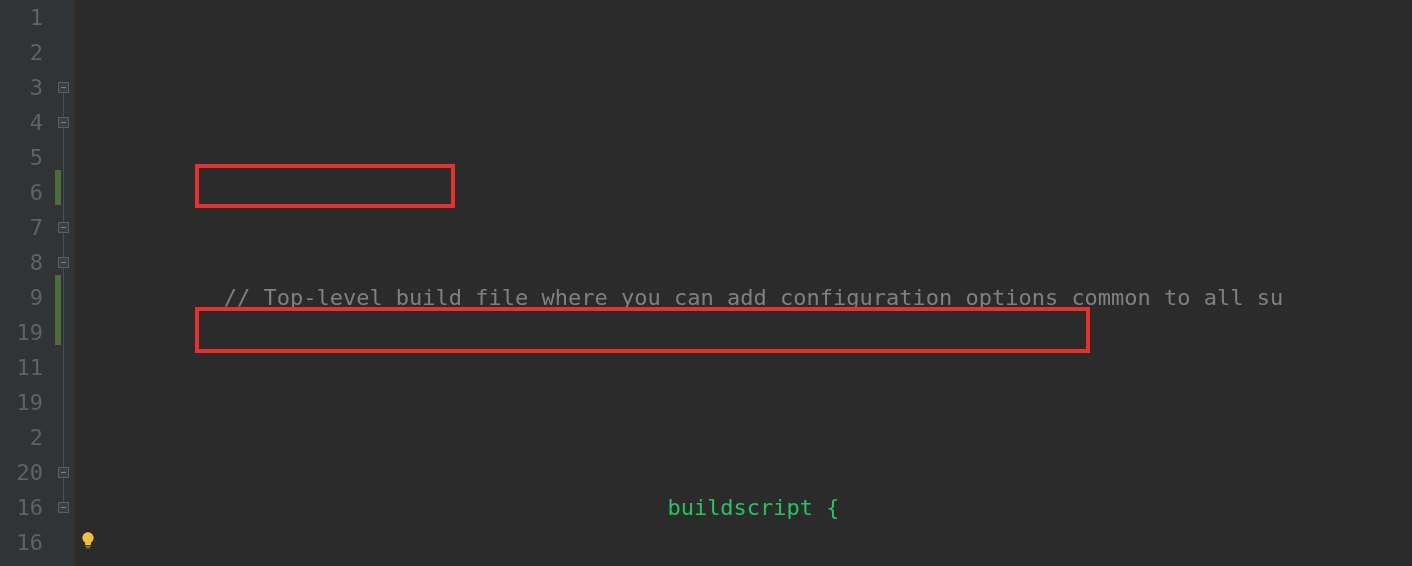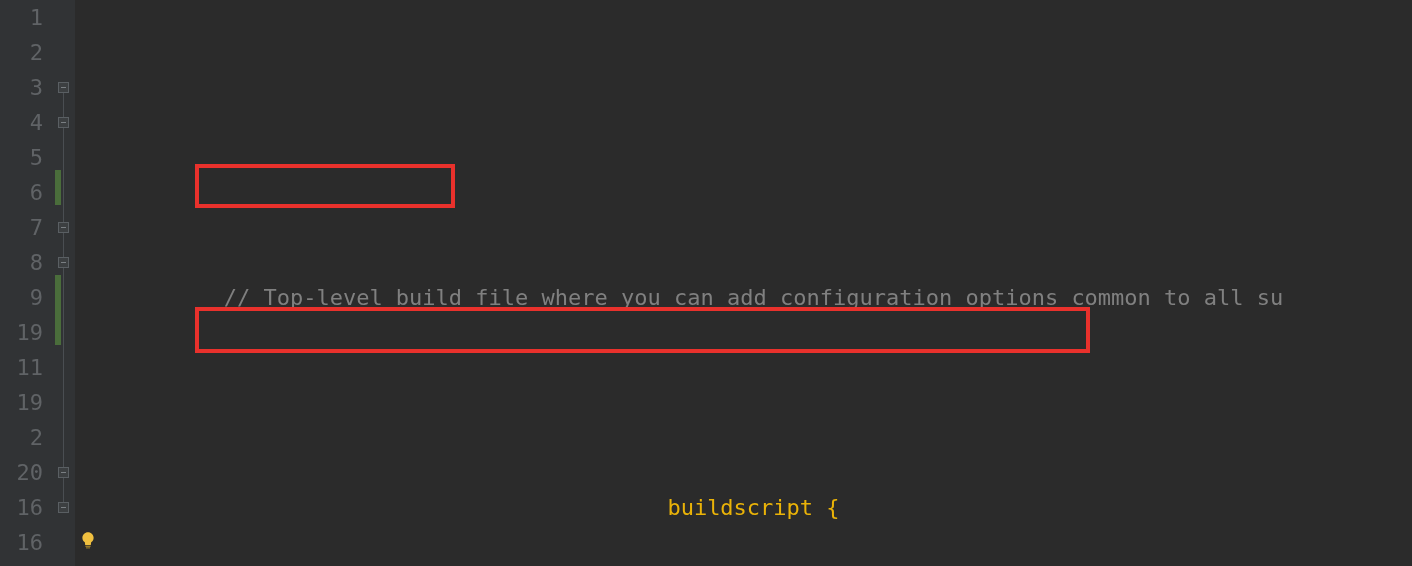--- a/index.html
+++ b/index.html
@@ -63,21 +63,21 @@
     padding-left: 20px;
     line-height: 35px;
     white-space: pre;
   }
   .code-line {
     height: 35px;
     white-space: pre;
     text-align: center;
   }
   .c-comment { color: #808080; }
-  .c-ident   { color: #eab308; }
+  .c-ident   { color: #22c55e; }
 
   .change-mark {
     position: absolute;
     width: 6px;
     background: #4a6d3b;
   }
 
   .hl-box {
     position: absolute;
     border: 4px solid #e9312c;

